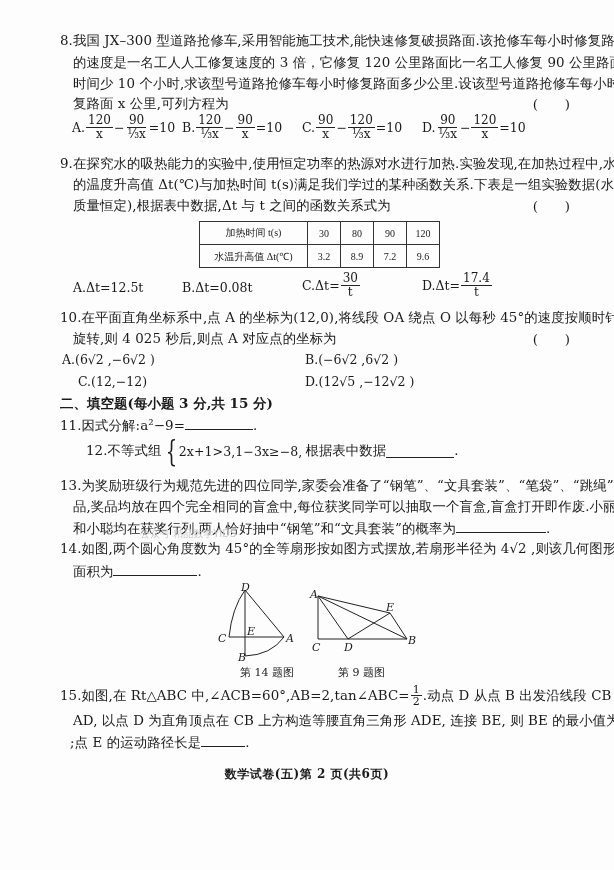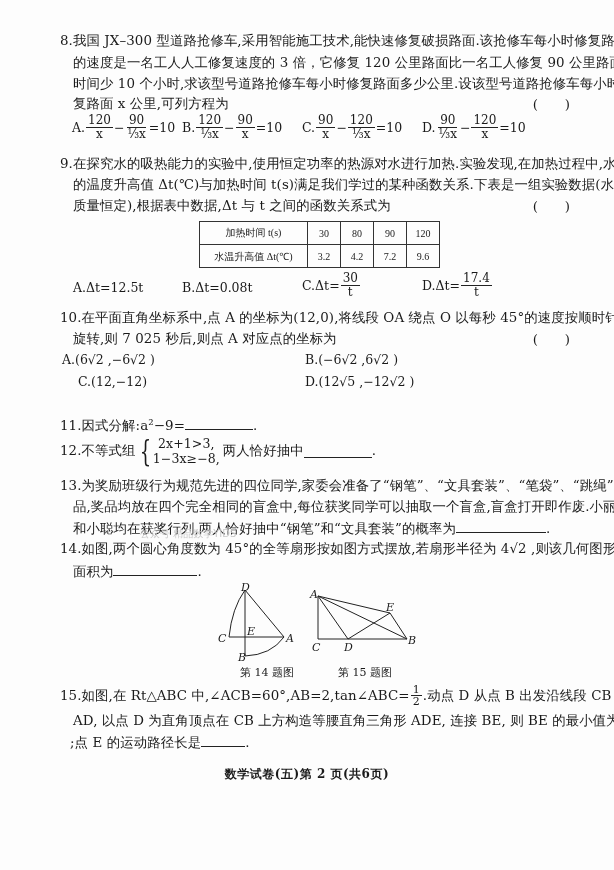--- a/index.html
+++ b/index.html
@@ -15,21 +15,21 @@
   .frac .num { border-bottom:1px solid #222; padding:0 2px; }
   .frac .den { padding:0 2px; }
   .frac.small { font-size:11px; line-height:11px; }
   table.exp { position:absolute; left:199px; top:221px; border-collapse:collapse; font-size:10px;font-family:Liberation Serif, serif; }
   table.exp td { border:1px solid #333; height:22px; text-align:center; padding:0 6px; }
   table.exp td.h { width:95px; }
   table.exp td.v { width:20px; }
   .blank { display:inline-block; border-bottom:1px solid #222; height:12px; vertical-align:baseline; }
   .brace-sys { display:inline-flex; align-items:center; vertical-align:middle; }
   .brace { font-size:30px; line-height:30px; transform:scaleX(0.6); margin-right:-2px; }
-  .sys { display:inline-flex; flex-direction:column; font-size:12.5px; line-height:15px;text-align:center; }
+  .sys { display:inline-flex; flex-direction:row; font-size:12.5px; line-height:15px; }
   .section { position:absolute; left:60px; font-size:13.5px; font-weight:bold; }
   .footer { position:absolute; left:0; width:614px; top:741px; text-align:center; font-size:12px; font-weight:bold; letter-spacing:0.5px; }
   .watermark { position:absolute; left:140px; top:527px; font-size:10px; color:#c8c8c8; font-family:"DejaVu Sans",sans-serif; }
   svg.fig { position:absolute; }
   .cap { position:absolute; font-size:11px; }
 </style>
 </head>
 <body>
 
 <div class="page">
@@ -106,21 +106,21 @@
           <tr>
         <td class="h">加热时间 t(s)</td>
         <td class="v">30</td>
         <td class="v">80</td>
         <td class="v">90</td>
         <td class="v">120</td>
       </tr>
       <tr>
         <td class="h">水温升高值 Δt(℃)</td>
         <td class="v">3.2</td>
-        <td class="v">4.2</td>
+        <td class="v">8.9</td>
         <td class="v">7.2</td>
         <td class="v">9.6</td>
       </tr>
     </tbody>
       </table>
 
     <div class="opt" style="left:73px; top:280px">A.Δt=12.5t</div>
     <div class="opt" style="left:182px; top:280px">B.Δt=0.08t</div>
     <div class="opt" style="left:302px; top:272px">
       <span>C.Δt=</span>
@@ -133,43 +133,44 @@
       <span>D.Δt=</span>
       <span class="frac">
           <span class="num">17.4</span>
           <span class="den">t</span>
         </span>
     </div>
   </div>
 
   <div>
     <div class="line first" style="top:310px">10.在平面直角坐标系中,点 A 的坐标为(12,0),将线段 OA 绕点 O 以每秒 45°的速度按顺时针方向</div>
-    <div class="line ind" style="top:331px">旋转,则 7 025 秒后,则点 A 对应点的坐标为</div>
+    <div class="line ind" style="top:331px">旋转,则 4 025 秒后,则点 A 对应点的坐标为</div>
     <div class="paren" style="top:331px">(　　)</div>
     <div class="opt" style="left:62px; top:352px">A.(6√2 ,−6√2 )</div>
     <div class="opt" style="left:305px; top:352px">B.(−6√2 ,6√2 )</div>
     <div class="opt" style="left:78px; top:374px">C.(12,−12)</div>
     <div class="opt" style="left:305px; top:374px">D.(12√5 ,−12√2 )</div>
   </div>
 
+  <div class="section" style="top:395px">二、填空题(每小题 3 分,共 15 分)</div>
 
   <div class="line first" style="top:417px">
     <span>11.因式分解:a²−9=</span><span class="blank" style="width:68px"></span><span>.</span>
   </div>
 
-  <div class="line first" style="top:436px; display:flex; align-items:center;">
+  <div class="line first" style="top:436px; display:flex; align-items:center;margin-left:26px;">
     <span>12.不等式组</span>
     <span class="brace-sys">
       <span class="brace">{</span>
       <span class="sys">
         <span>2x+1&gt;3,</span>
         <span>1−3x≥−8,</span>
       </span>
     </span>
-    <span style="margin-left:3px">两人恰好抽中</span>
+    <span style="margin-left:3px">根据表中数据</span>
       <span class="blank" style="width:68px"></span>
       <span>.</span>
   </div>
 
   <div>
     <div class="line first" style="top:478px">13.为奖励班级行为规范先进的四位同学,家委会准备了“钢笔”、“文具套装”、“笔袋”、“跳绳”四种奖</div>
     <div class="line ind" style="top:499px">品,奖品均放在四个完全相同的盲盒中,每位获奖同学可以抽取一个盲盒,盲盒打开即作废.小丽</div>
     <div class="line ind" style="top:520px">
       <span>和小聪均在获奖行列,两人恰好抽中“钢笔”和“文具套装”的概率为</span><span class="blank" style="width:90px"></span><span>.</span>
     </div>
@@ -214,21 +215,21 @@
       <line x1="8" y1="11" x2="80" y2="28"></line>
       <line x1="38" y1="54" x2="80" y2="28"></line>
       <line x1="80" y1="28" x2="97" y2="54"></line>
     </g>
   </svg>
   <div class="cap" style="left:310px; top:588px; font-style:italic;">A</div>
   <div class="cap" style="left:312px; top:641px; font-style:italic;">C</div>
   <div class="cap" style="left:344px; top:641px; font-style:italic;">D</div>
   <div class="cap" style="left:386px; top:601px; font-style:italic;">E</div>
   <div class="cap" style="left:408px; top:634px; font-style:italic;">B</div>
-  <div class="cap" style="left:338px; top:665px;">第 15 题图</div>
+  <div class="cap" style="left:338px; top:665px;">第 9 题图</div>
 
   <div>
     <div class="line first" style="top:684px; display:flex; align-items:center;">
       <span>15.如图,在 Rt△ABC 中,∠ACB=60°,AB=2,tan∠ABC=</span>
       <span class="frac small">
           <span class="num">1</span>
           <span class="den">2</span>
         </span>
       <span>.动点 D 从点 B 出发沿线段 CB 运动,连接</span>
     </div>

